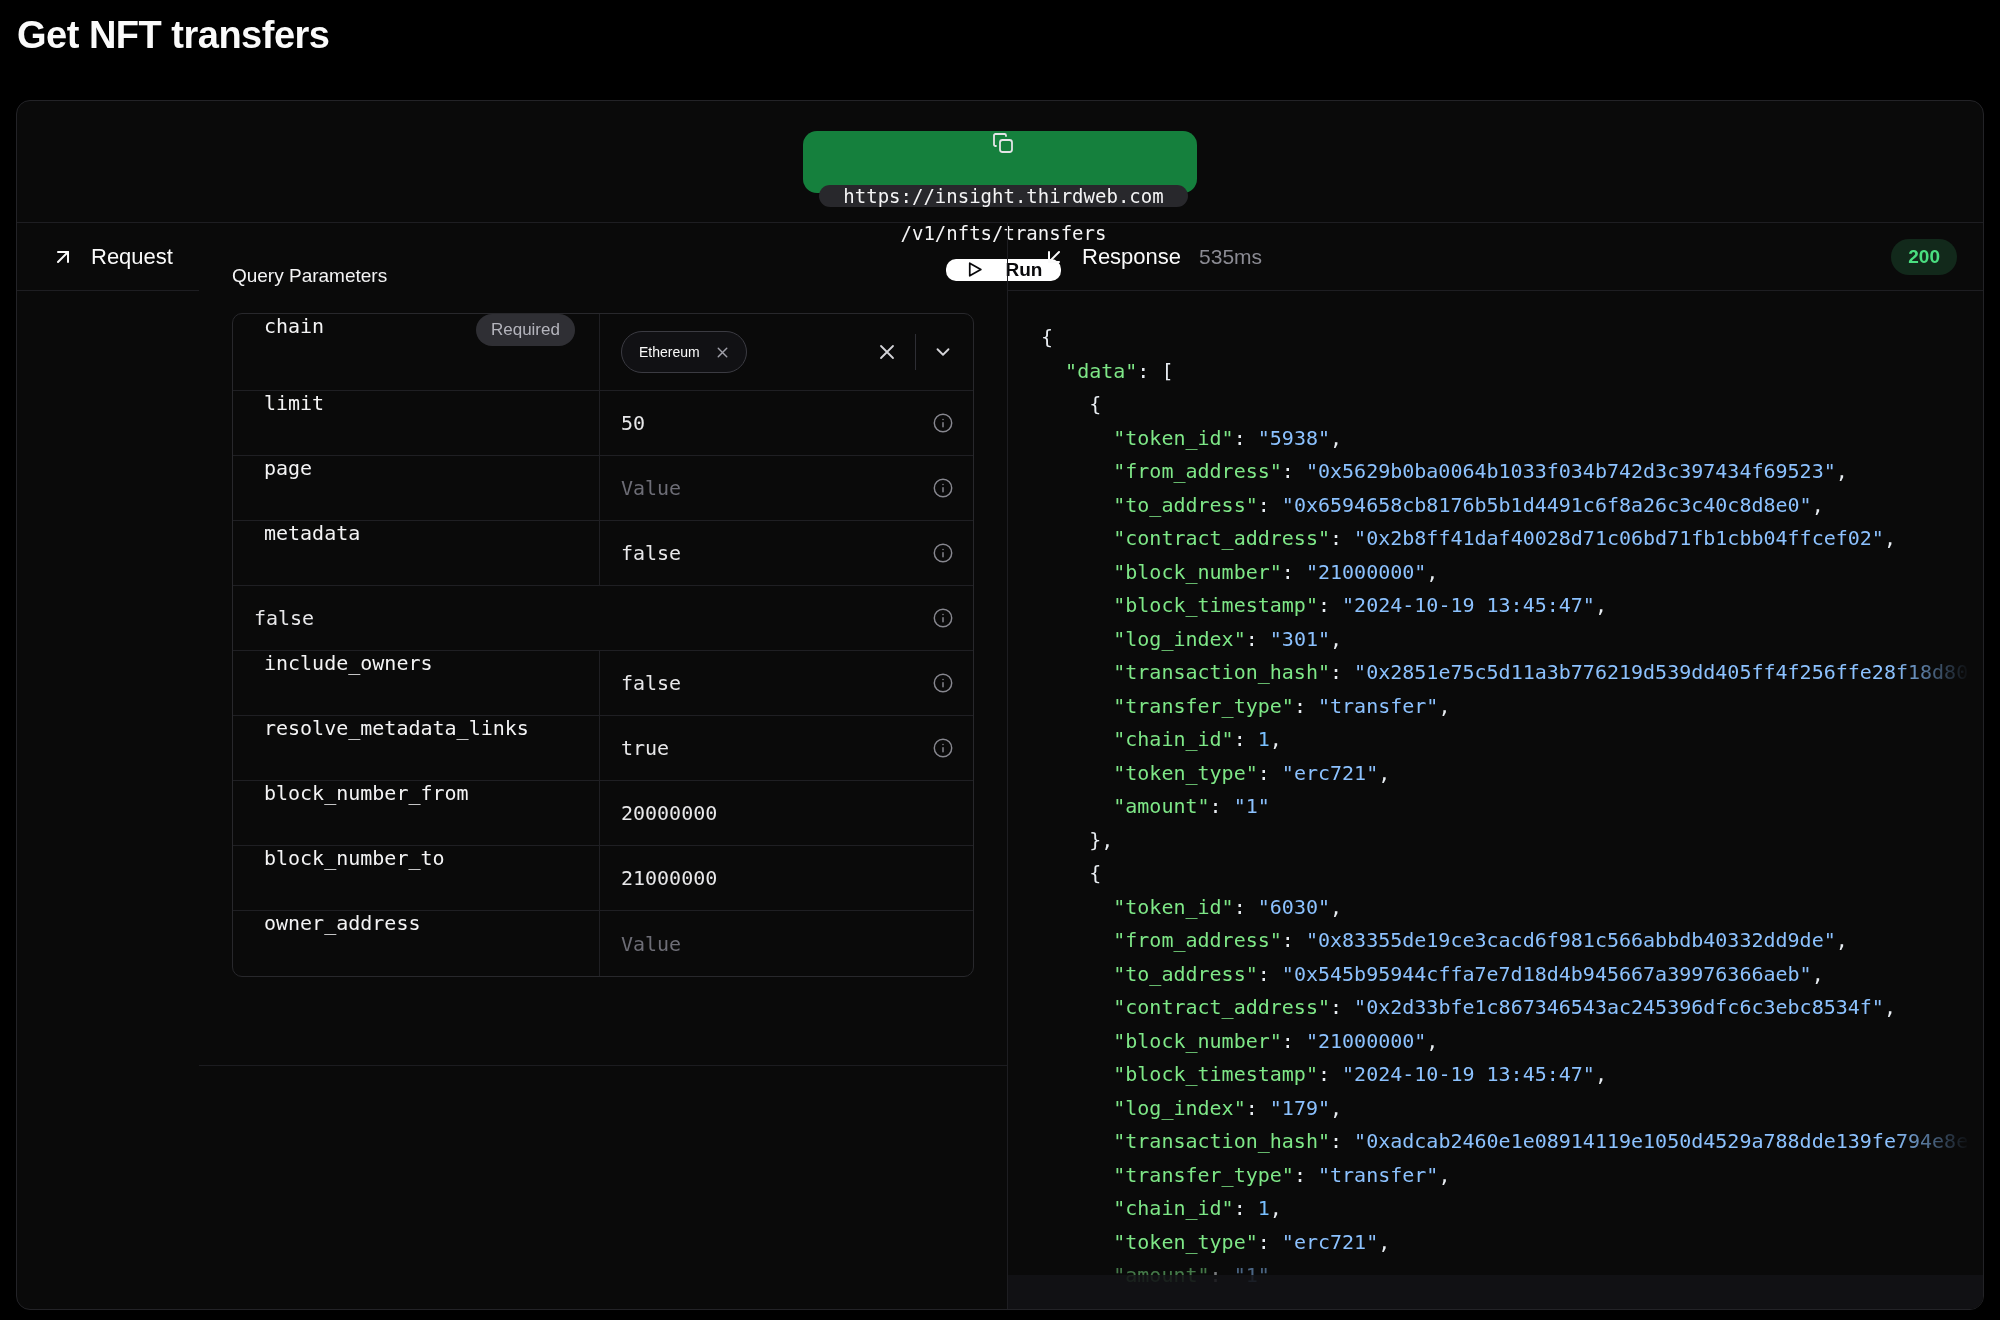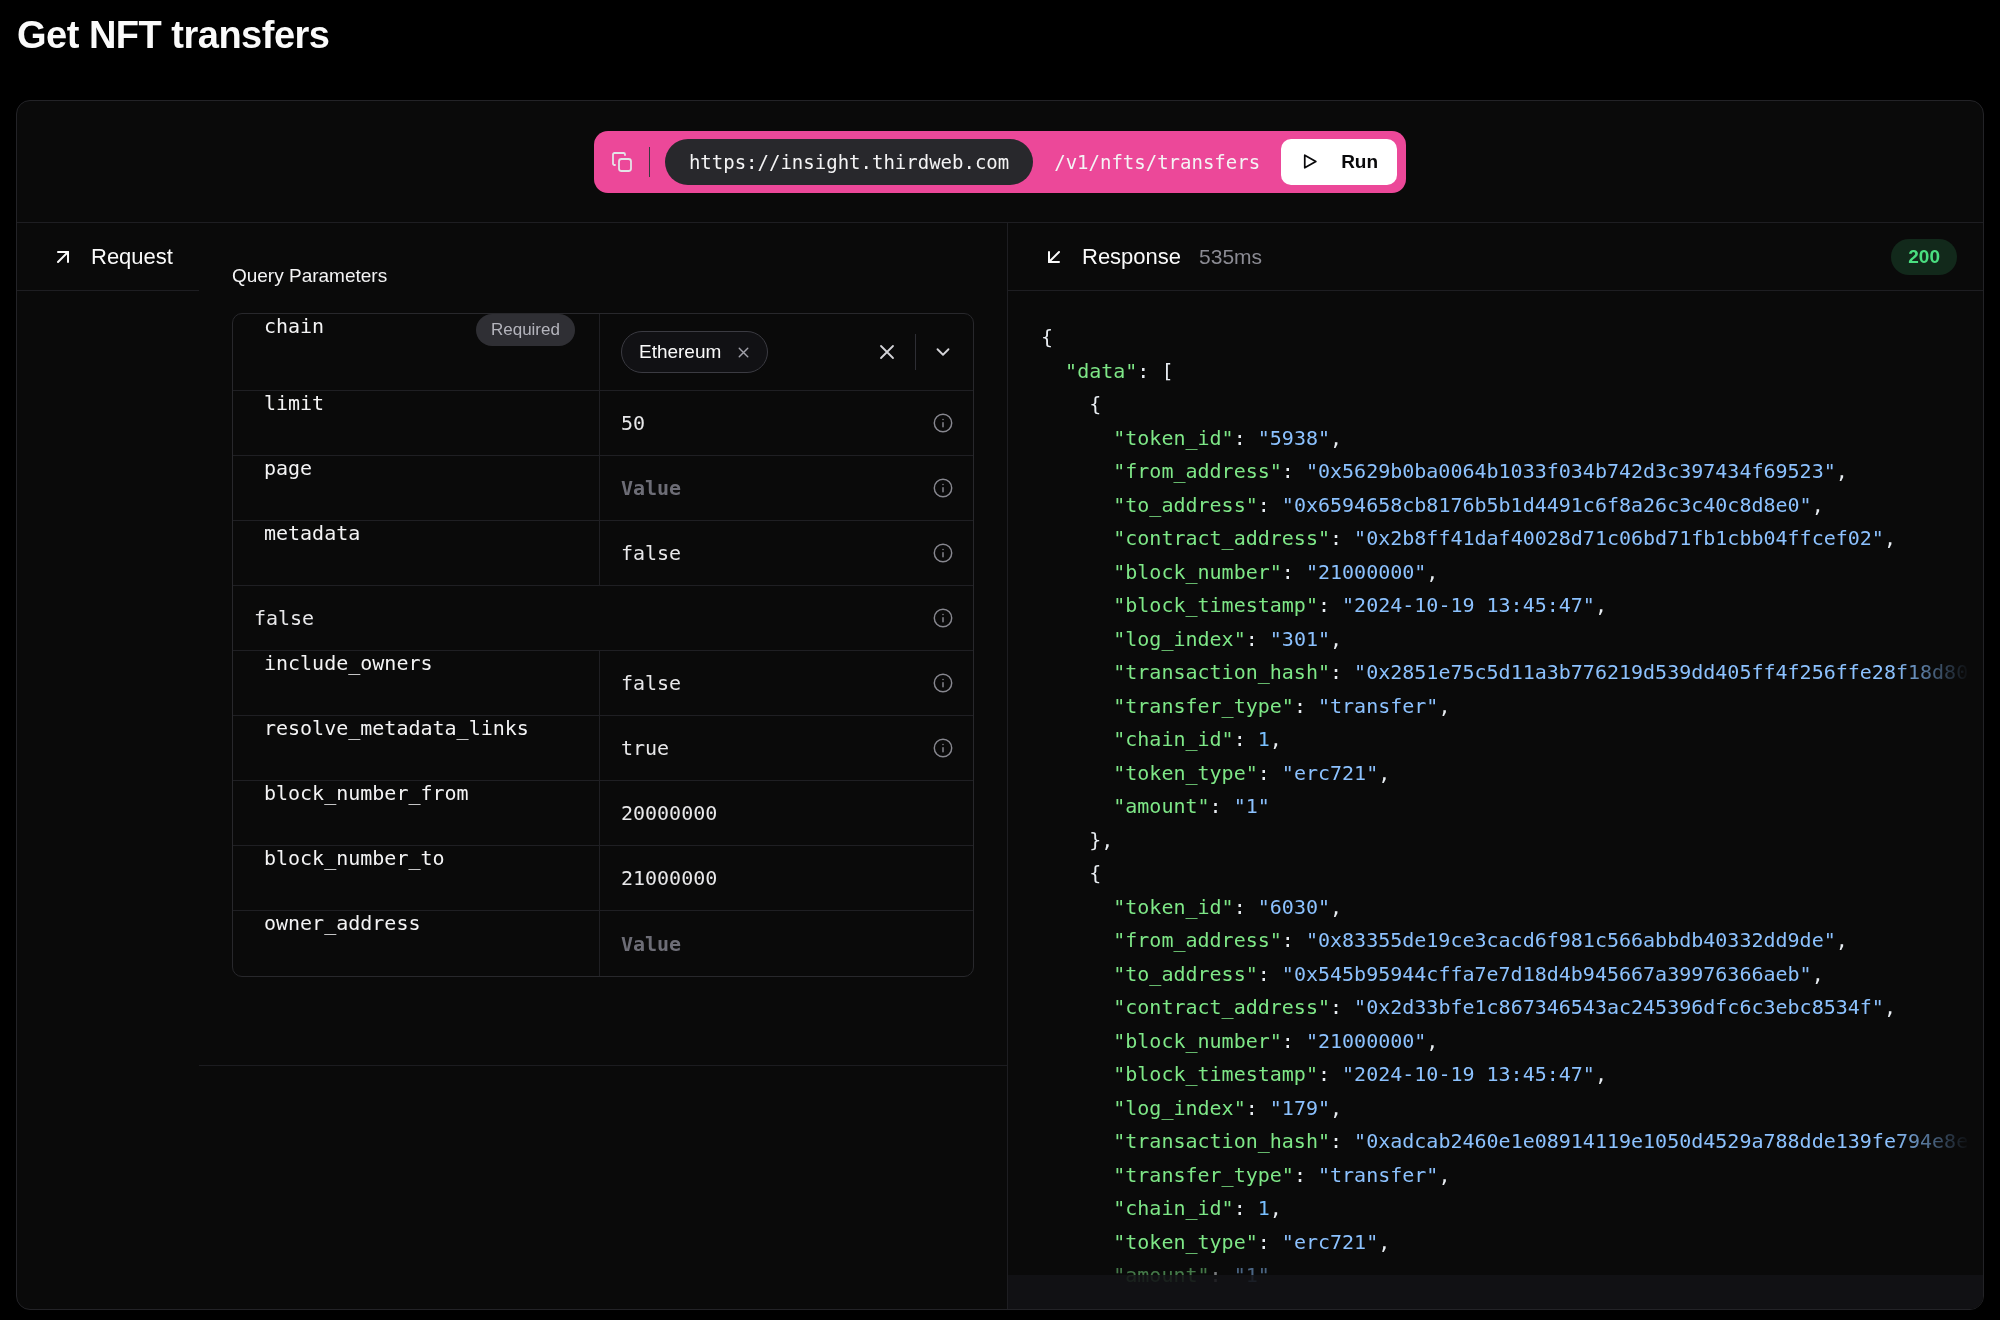--- a/index.html
+++ b/index.html
@@ -27,22 +27,22 @@
   }
 
   
   .topbar {
     flex: none; height: 122px;
     display: flex; align-items: center; justify-content: center;
     border-bottom: 1px solid #1e1e22;
   }
   .urlbar {
     display: flex; align-items: center; gap: 15px;
-    background: #ec4899; border-radius: 14px;
-    height: 62px; padding: 0 9px 0 16px;
+    background: #15803d; border-radius: 14px;
+    height: 62px; padding: 0 9px 0 16px; flex-direction: column;
   }
   .icon-btn { background: none; border: none; display: flex; align-items: center; cursor: pointer; padding: 0; }
   .urlbar-divider { width: 1px; height: 30px; background: #3a3a41; }
   .url-pill {
     background: #28282c; border-radius: 999px;
     height: 46px; display: flex; align-items: center;
     padding: 0 24px;
     font-size: 19px; color: #f4f4f5;
   }
   .url-path { font-size: 19px; color: #f4f4f5; margin: 0 6px; }
@@ -93,29 +93,29 @@
   }
   .param-name { font-size: 20px; color: #f4f4f5; }
   .required-badge {
     margin-left: auto;
     background: #2f2f34; color: #b4b4bc;
     font-size: 17px; padding: 6px 15px; border-radius: 999px;
     white-space: nowrap;
   }
   .param-value-cell { flex: 1; min-width: 0; display: flex; align-items: center; padding: 0 19px 0 21px; }
   .param-value { font-size: 20px; color: #e8e8ea; }
-  .param-value.placeholder { color: #6d6d76; font-weight: bold; }
+  .param-value.placeholder { color: #6d6d76; }
   .info-wrap { margin-left: auto; display: flex; align-items: center; }
 
   .chain-chip {
     display: flex; align-items: center; gap: 14px;
     border: 1px solid #3b3b42; background: #111114;
     border-radius: 999px; height: 42px; padding: 0 15px 0 17px;
   }
-  .chip-label { font-size: 19px; color: #fafafa; }
+  .chip-label { font-size: 14px; color: #fafafa; }
   .select-controls { margin-left: auto; display: flex; align-items: center; }
   .select-divider { width: 1px; height: 36px; background: #2e2e34; margin: 0 16px; }
 
   
   .response-body { flex: 1; min-height: 0; position: relative; overflow: hidden; }
   .code {
     position: absolute; inset: 0;
     padding: 30px 0 0 33px;
     font-family: "DejaVu Sans Mono", monospace;
     font-size: 20px; line-height: 33.5px;

